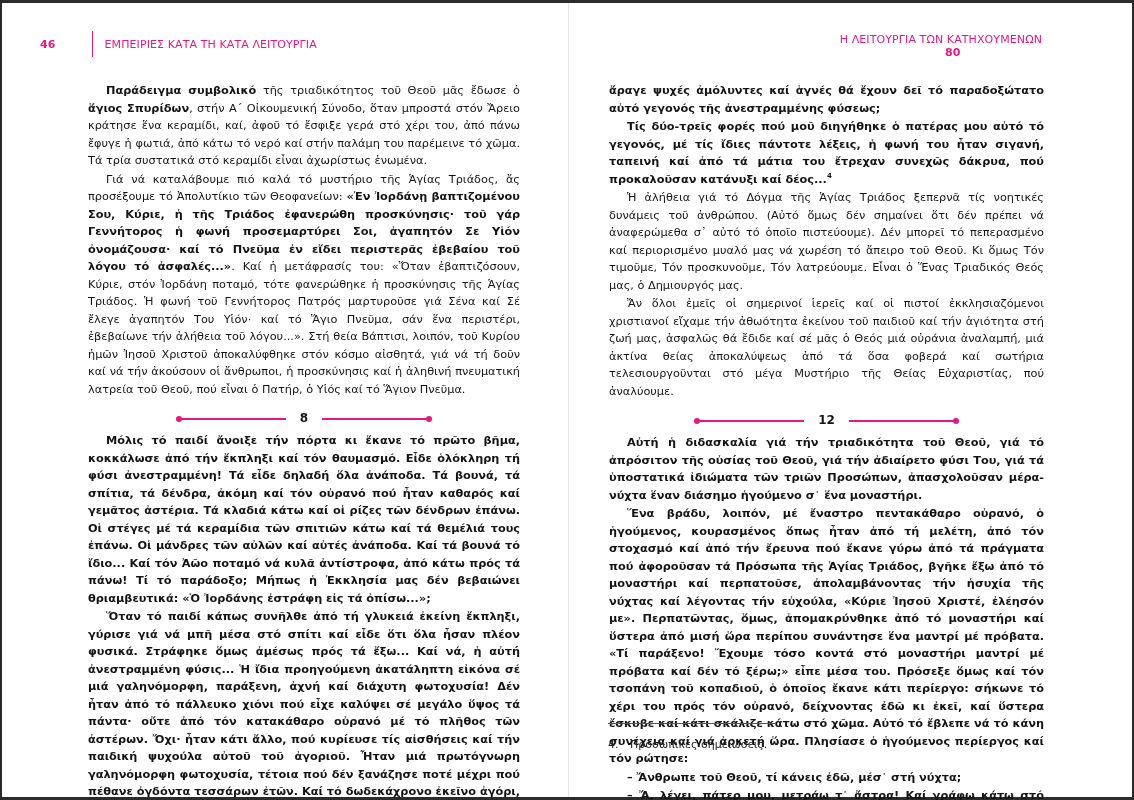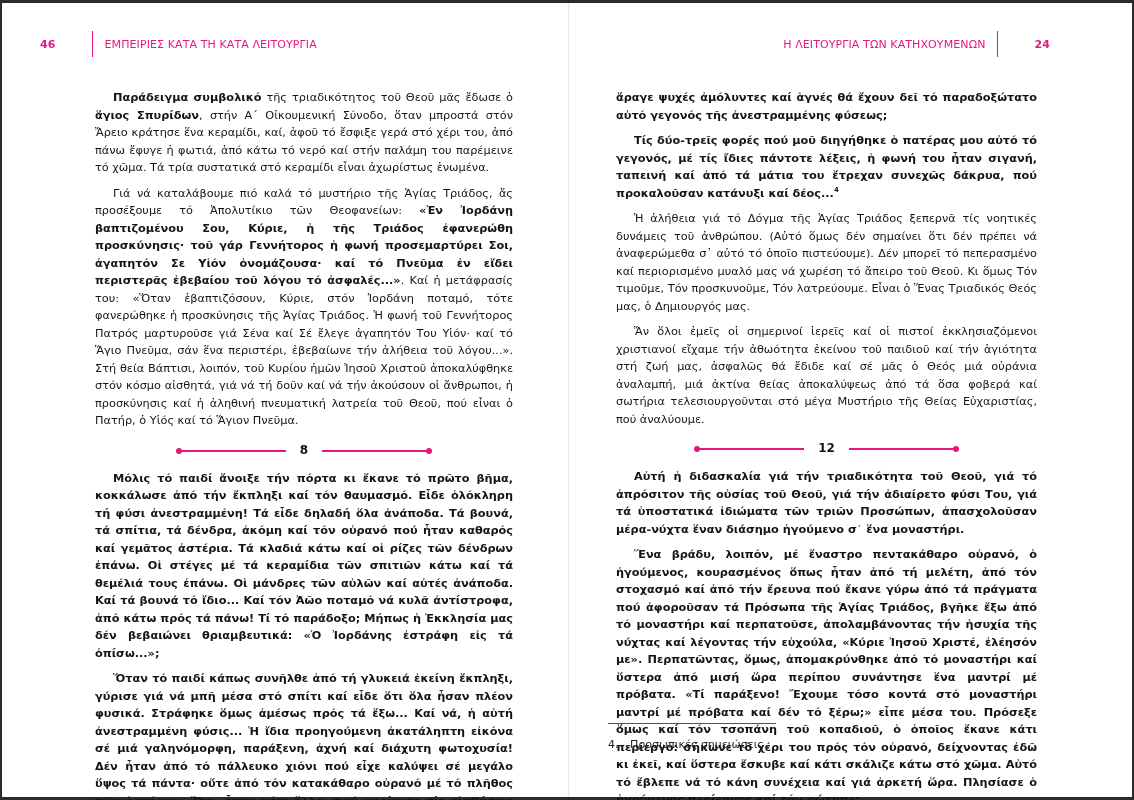--- a/index.html
+++ b/index.html
@@ -12,35 +12,35 @@
   .page.left { left: 0; width: 566px; }
   .page.right { left: 566px; width: 564px; }
   .gutter { position: absolute; left: 566px; top: 0; width: 1px; height: 794px; background: #e8e8e8; }
 
   .running-head {
     position: absolute; top: 30px; height: 22px;
     display: flex; align-items: center;
     color: #e6177f; font-size: 11px; letter-spacing: 0.1px;
   }
   .left .running-head { left: 38px; }
-  .right .running-head { right: 82px; }
+  .right .running-head { right: 90px; flex-direction: column; }
   .folio { font-size: 11px; font-weight: bold; color: #e6177f; }
   .head-divider { width: 1px; height: 26px; background: #e6177f; margin: 0 12px; }
   .left .folio { margin-right: 24px; }
   .right .folio { margin-left: 24px; }
 
   .text-col {
     position: absolute; top: 78px;
     font-size: 11.3px; line-height: 17.5px; color: #141414;
     text-align: justify; hyphens: manual;
   }
   .left .text-col { left: 85px; width: 434px; }
   .right .text-col { left: 40px; width: 437px; }
 
-  .text-col p { margin: 8px; text-indent: 0; }
+  .text-col p { margin: 1px; text-indent: 0; }
   .text-col p.indent { text-indent: 18px; }
   .text-col p.dialog { text-indent: 18px; }
   .b { font-weight: bold; }
 
   .section-sep {
     display: flex; align-items: center; justify-content: center;
     height: 22px; margin: 10px 0 2px 0;
   }
   .sep-line { position: relative; width: 108px; height: 2px; background: #e6177f; }
   .sep-line.l::before, .sep-line.r::after {
@@ -81,37 +81,38 @@
       <p class="indent b">Ὅταν τό παιδί κάπως συνῆλθε ἀπό τή γλυκειά ἐκείνη ἔκπληξι, γύρισε γιά νά μπῆ μέσα στό σπίτι καί εἶδε ὅτι ὅλα ἦσαν πλέον φυσικά. Στράφηκε ὅμως ἀμέσως πρός τά ἔξω... Καί νά, ἡ αὐτή ἀνεστραμμένη φύσις... Ἡ ἴδια προηγούμενη ἀκατάληπτη εἰκόνα σέ μιά γαληνόμορφη, παράξενη, ἀχνή καί διάχυτη φωτοχυσία! Δέν ἦταν ἀπό τό πάλλευκο χιόνι πού εἶχε καλύψει σέ μεγάλο ὕψος τά πάντα· οὔτε ἀπό τόν κατακάθαρο οὐρανό μέ τό πλῆθος τῶν ἀστέρων. Ὄχι· ἦταν κάτι ἄλλο, πού κυρίευσε τίς αἰσθήσεις καί τήν παιδική ψυχούλα αὐτοῦ τοῦ ἀγοριοῦ. Ἦταν μιά πρωτόγνωρη γαληνόμορφη φωτοχυσία, τέτοια πού δέν ξανάζησε ποτέ μέχρι πού πέθανε ὀγδόντα τεσσάρων ἐτῶν. Καί τό δωδεκάχρονο ἐκεῖνο ἀγόρι, ἦταν ὁ πατέρας μου. Πόσες</p>
     </div>
   </div>
 
   <div class="gutter"></div>
 
   <div class="page right">
     <div class="running-head">
       <span>Η ΛΕΙΤΟΥΡΓΙΑ ΤΩΝ ΚΑΤΗΧΟΥΜΕΝΩΝ</span>
       <span class="head-divider"></span>
-      <span class="folio">24</span>
+      <span class="folio">80</span>
     </div>
 
     <div class="text-col">
       <p class="b">ἄραγε ψυχές ἀμόλυντες καί ἁγνές θά ἔχουν δεῖ τό παραδοξώτατο αὐτό γεγονός τῆς ἀνεστραμμένης φύσεως;</p>
       <p class="indent b"><span>Τίς δύο-τρεῖς φορές πού μοῦ διηγήθηκε ὁ πατέρας μου αὐτό τό γεγονός, μέ τίς ἴδιες πάντοτε λέξεις, ἡ φωνή του ἦταν σιγανή, ταπεινή καί ἀπό τά μάτια του ἔτρεχαν συνεχῶς δάκρυα, πού προκαλοῦσαν κατάνυξι καί δέος...</span><sup>4</sup></p>
       <p class="indent">Ἡ ἀλήθεια γιά τό Δόγμα τῆς Ἁγίας Τριάδος ξεπερνᾶ τίς νοητικές δυνάμεις τοῦ ἀνθρώπου. (Αὐτό ὅμως δέν σημαίνει ὅτι δέν πρέπει νά ἀναφερώμεθα σ᾽ αὐτό τό ὁποῖο πιστεύουμε). Δέν μπορεῖ τό πεπερασμένο καί περιορισμένο μυαλό μας νά χωρέση τό ἄπειρο τοῦ Θεοῦ. Κι ὅμως Τόν τιμοῦμε, Τόν προσκυνοῦμε, Τόν λατρεύουμε. Εἶναι ὁ Ἕνας Τριαδικός Θεός μας, ὁ Δημιουργός μας.</p>
       <p class="indent">Ἄν ὅλοι ἐμεῖς οἱ σημερινοί ἱερεῖς καί οἱ πιστοί ἐκκλησιαζόμενοι χριστιανοί εἴχαμε τήν ἀθωότητα ἐκείνου τοῦ παιδιοῦ καί τήν ἁγιότητα στή ζωή μας, ἀσφαλῶς θά ἔδιδε καί σέ μᾶς ὁ Θεός μιά οὐράνια ἀναλαμπή, μιά ἀκτίνα θείας ἀποκαλύψεως ἀπό τά ὅσα φοβερά καί σωτήρια τελεσιουργοῦνται στό μέγα Μυστήριο τῆς Θείας Εὐχαριστίας, πού ἀναλύουμε.</p>
 
       <div class="section-sep">
         <span class="sep-line l"></span>
         <span class="sep-num">12</span>
         <span class="sep-line r"></span>
       </div>
 
       <p class="indent b">Αὐτή ἡ διδασκαλία γιά τήν τριαδικότητα τοῦ Θεοῦ, γιά τό ἀπρόσιτον τῆς οὐσίας τοῦ Θεοῦ, γιά τήν ἀδιαίρετο φύσι Του, γιά τά ὑποστατικά ἰδιώματα τῶν τριῶν Προσώπων, ἀπασχολοῦσαν μέρα-νύχτα ἕναν διάσημο ἡγούμενο σ᾽ ἕνα μοναστήρι.</p>
       <p class="indent b">Ἕνα βράδυ, λοιπόν, μέ ἔναστρο πεντακάθαρο οὐρανό, ὁ ἡγούμενος, κουρασμένος ὅπως ἦταν ἀπό τή μελέτη, ἀπό τόν στοχασμό καί ἀπό τήν ἔρευνα πού ἔκανε γύρω ἀπό τά πράγματα πού ἀφοροῦσαν τά Πρόσωπα τῆς Ἁγίας Τριάδος, βγῆκε ἔξω ἀπό τό μοναστήρι καί περπατοῦσε, ἀπολαμβάνοντας τήν ἡσυχία τῆς νύχτας καί λέγοντας τήν εὐχούλα, «Κύριε Ἰησοῦ Χριστέ, ἐλέησόν με». Περπατῶντας, ὅμως, ἀπομακρύνθηκε ἀπό τό μοναστήρι καί ὕστερα ἀπό μισή ὥρα περίπου συνάντησε ἕνα μαντρί μέ πρόβατα. «Τί παράξενο! Ἔχουμε τόσο κοντά στό μοναστήρι μαντρί μέ πρόβατα καί δέν τό ξέρω;» εἶπε μέσα του. Πρόσεξε ὅμως καί τόν τσοπάνη τοῦ κοπαδιοῦ, ὁ ὁποῖος ἔκανε κάτι περίεργο: σήκωνε τό χέρι του πρός τόν οὐρανό, δείχνοντας ἐδῶ κι ἐκεῖ, καί ὕστερα ἔσκυβε καί κάτι σκάλιζε κάτω στό χῶμα. Αὐτό τό ἔβλεπε νά τό κάνη συνέχεια καί γιά ἀρκετή ὥρα. Πλησίασε ὁ ἡγούμενος περίεργος καί τόν ρώτησε:</p>
+      <p class="dialog b">– Ἄνθρωπε τοῦ Θεοῦ, τί κάνεις ἐδῶ, μέσ᾽ στή νύχτα;</p>
       <p class="dialog b">– Ἄ, λέγει, πάτερ μου, μετράω τ᾽ ἄστρα! Καί γράφω κάτω στό χῶμα πόσα μέτρησα. Ὕστερα σηκώνω ξανά τό χέρι μου καί πάλι μετράω: ἕνα, δύο, τρία, τέσσερα... Μετράω ἑκατό-διακόσια καί τά ξαναγράφω. Καί στό τέλος θά κάνω πρόσθεσι!</p>
     </div>
 
     <div class="footnote-rule"></div>
     <div class="footnote">
       <span class="fn-num">4.</span><span>Προσωπικές σημειώσεις.</span>
     </div>
   </div>
 </div>
 

